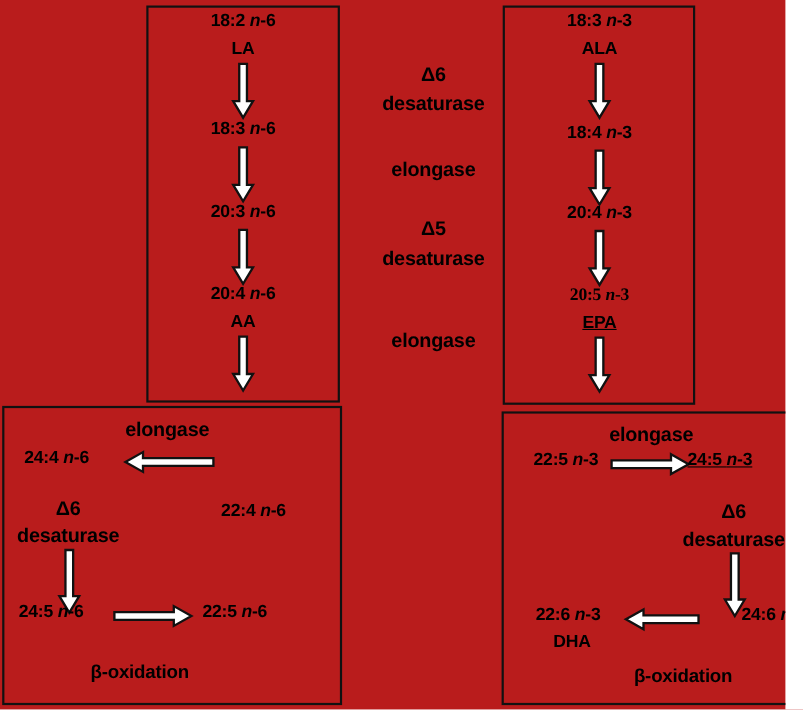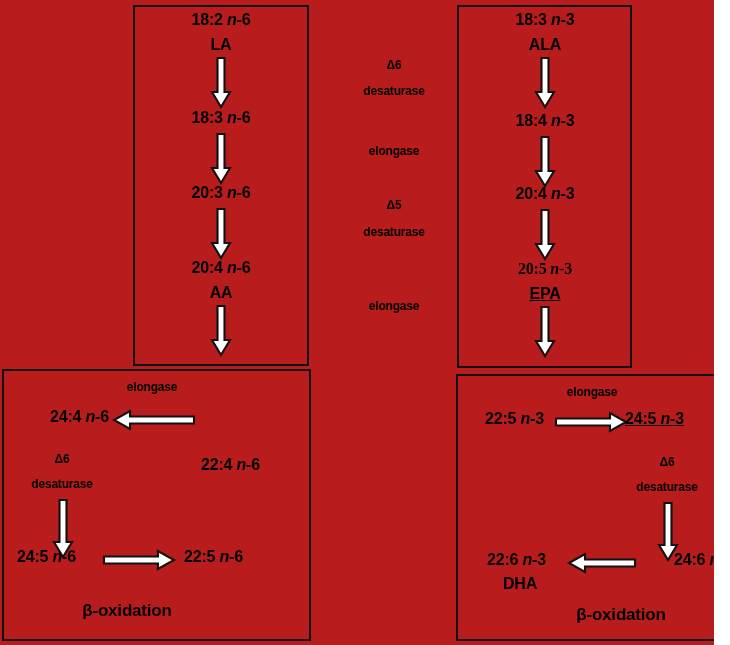--- a/index.html
+++ b/index.html
@@ -34,21 +34,21 @@
   .fa {            
     font-size: 16px;
   }
   .fa i {
     font-style: italic;
   }
   .abbr {          
     font-size: 16px;
   }
   .enz {           
-    font-size: 12px;
+    font-size: 18px;
   }
   .beta {
     font-size: 17px;
   }
   .ctr {
     transform: translateX(-50%);
     text-align: center;
   }
   .arrow {
     position: absolute;
@@ -160,21 +160,21 @@
   <div class="lbl abbr ctr" style="left:545px; top:286px;text-decoration:underline;">EPA</div>
 
   <div class="arrow" style="left:534px; top:307px;">
     <svg width="22" height="50" viewBox="0 0 22 50">
       <polygon points="7.5,0 14.5,0 14.5,34 20,34 11,49 2,34 7.5,34" fill="#ffffff" stroke="#111111" stroke-width="2.1" stroke-linejoin="miter"></polygon>
     </svg>
   </div>
 
   <div class="lbl enz ctr" style="left:152px; top:381px;">elongase</div>
 
-  <div class="lbl fa" style="left:22px; top:409px;margin-left:28px;">
+  <div class="lbl fa" style="left:22px; top:409px;">
     <span>24:4 </span><i>n</i><span>-6</span>
   </div>
 
   <div class="arrow" style="left:112px; top:410px;">
     <svg width="82" height="20" viewBox="0 0 82 20">
       <polygon points="82,6.5 82,13.5 18,13.5 18,19 2,10 18,1 18,6.5" fill="#ffffff" stroke="#111111" stroke-width="2.1" stroke-linejoin="miter"></polygon>
     </svg>
   </div>
 
   <div class="lbl fa" style="left:201px; top:409px;margin-top:48px;">

